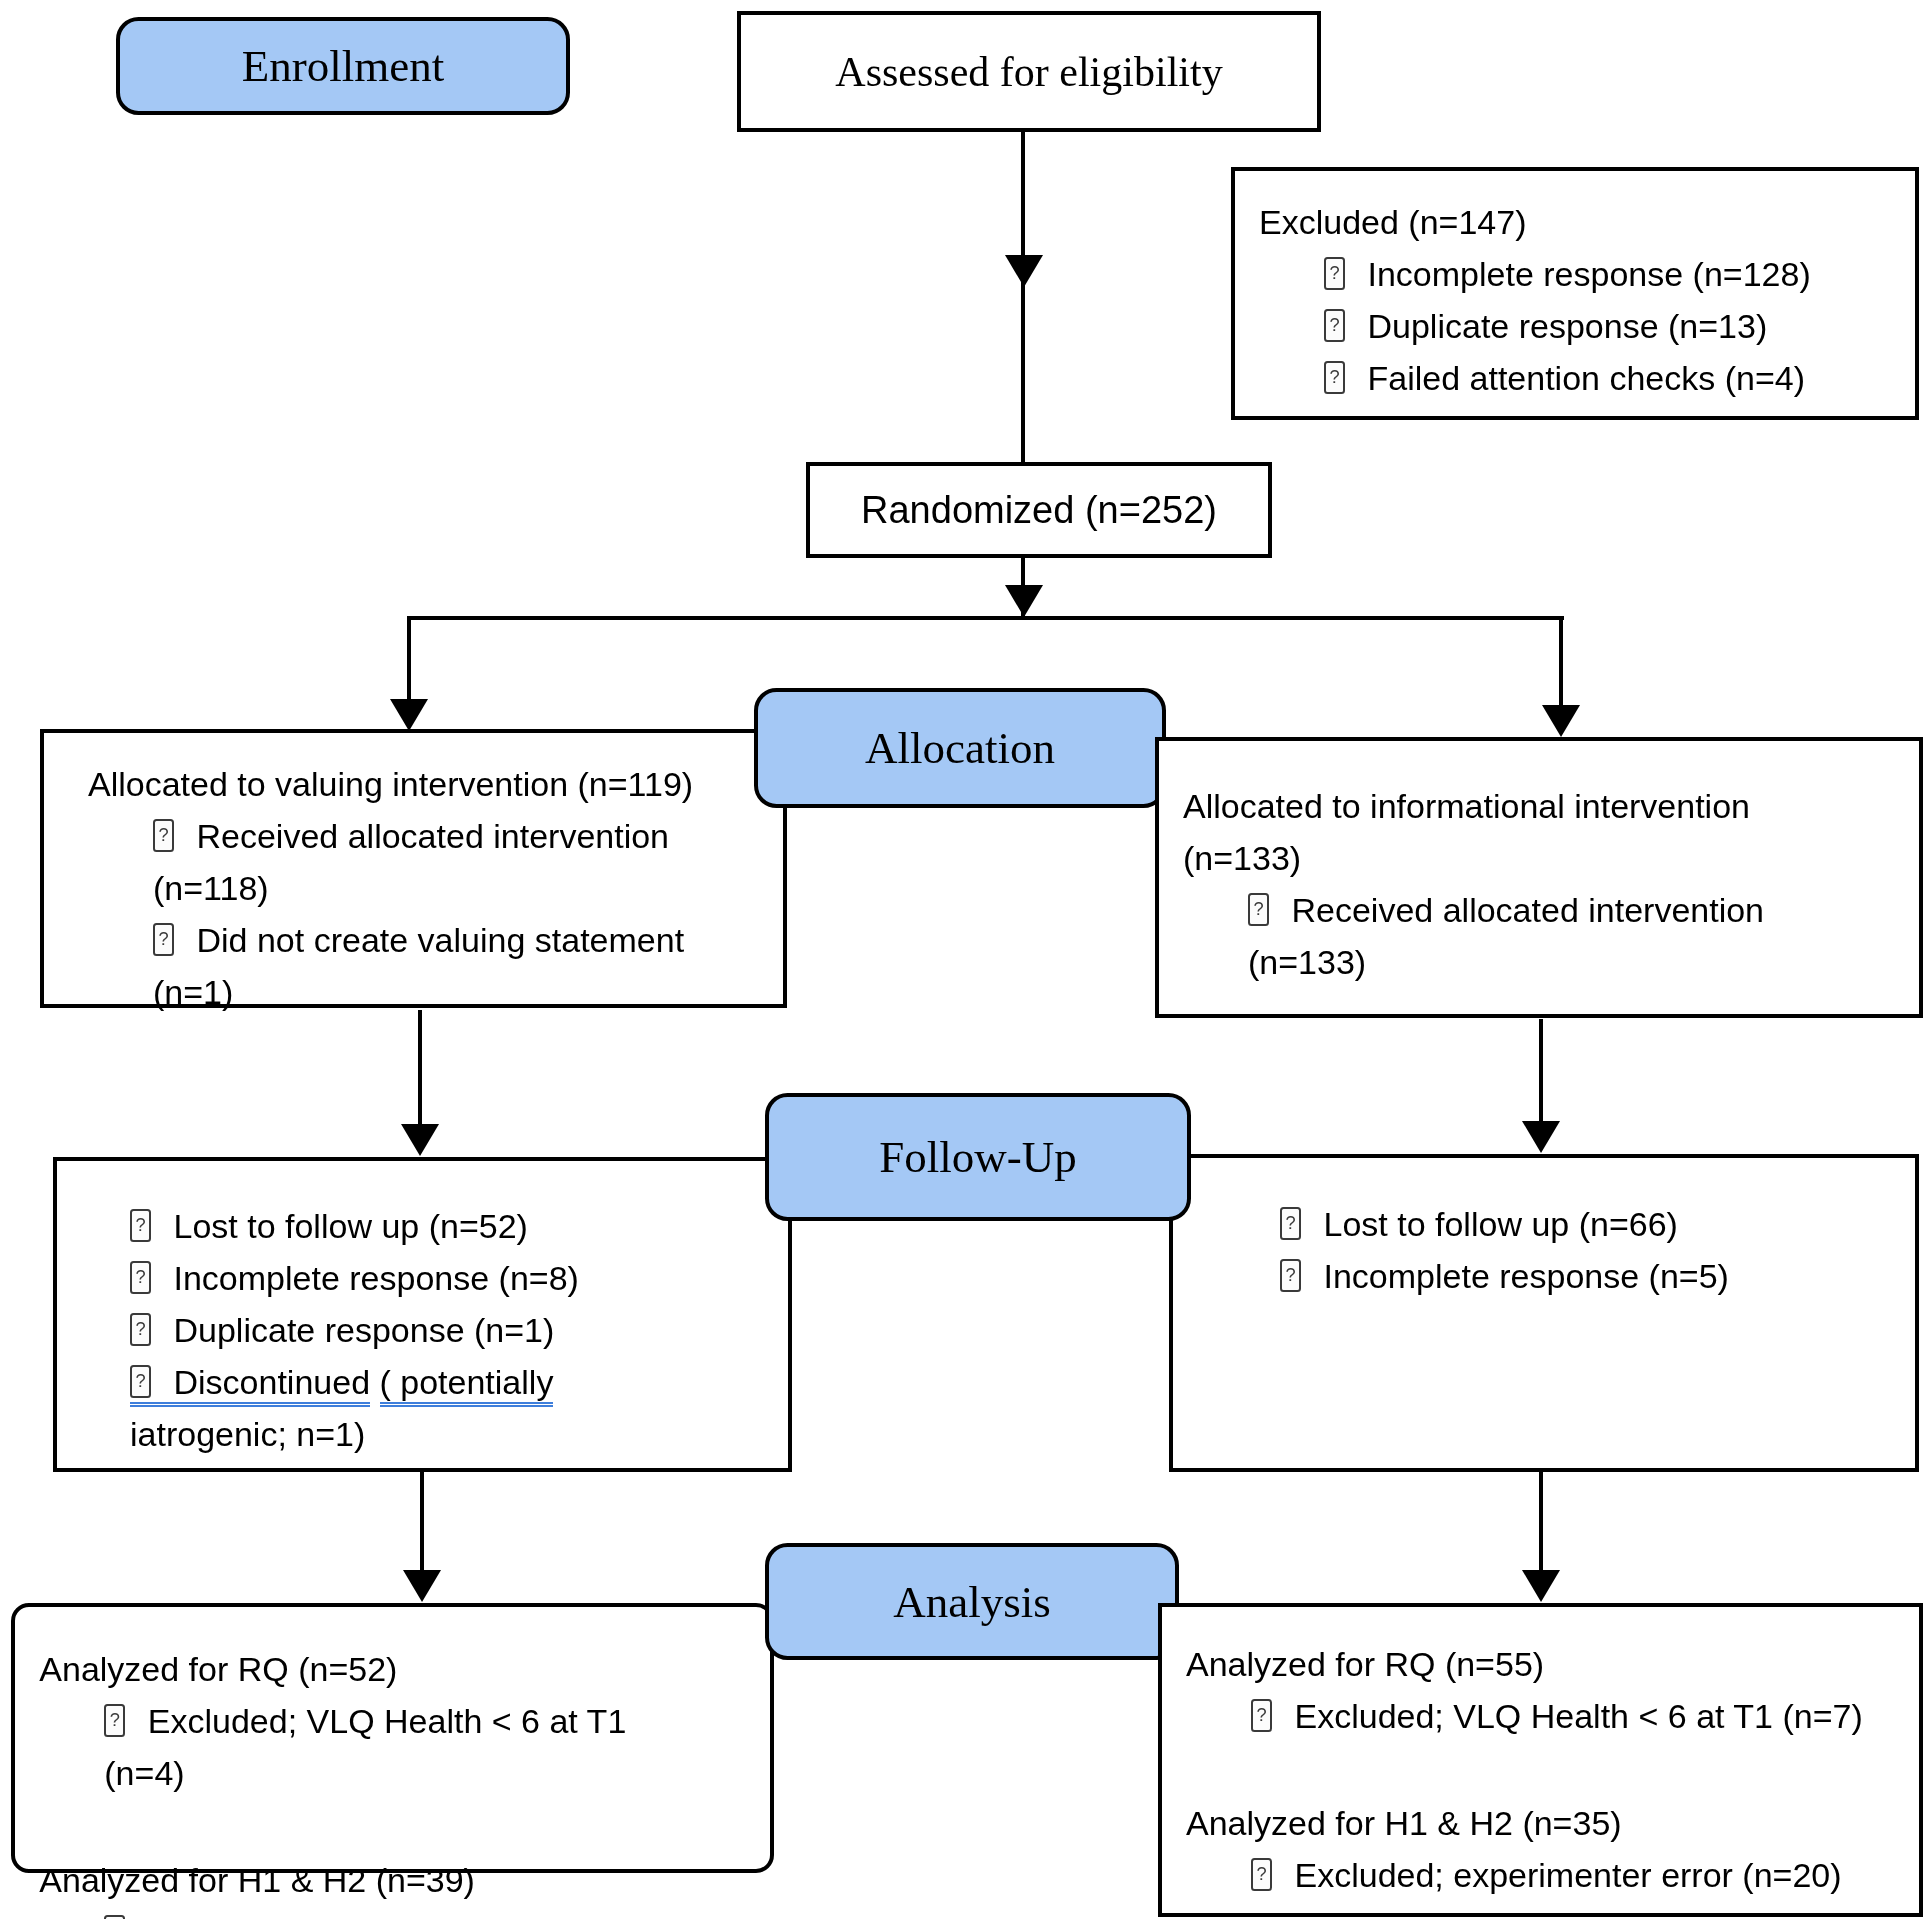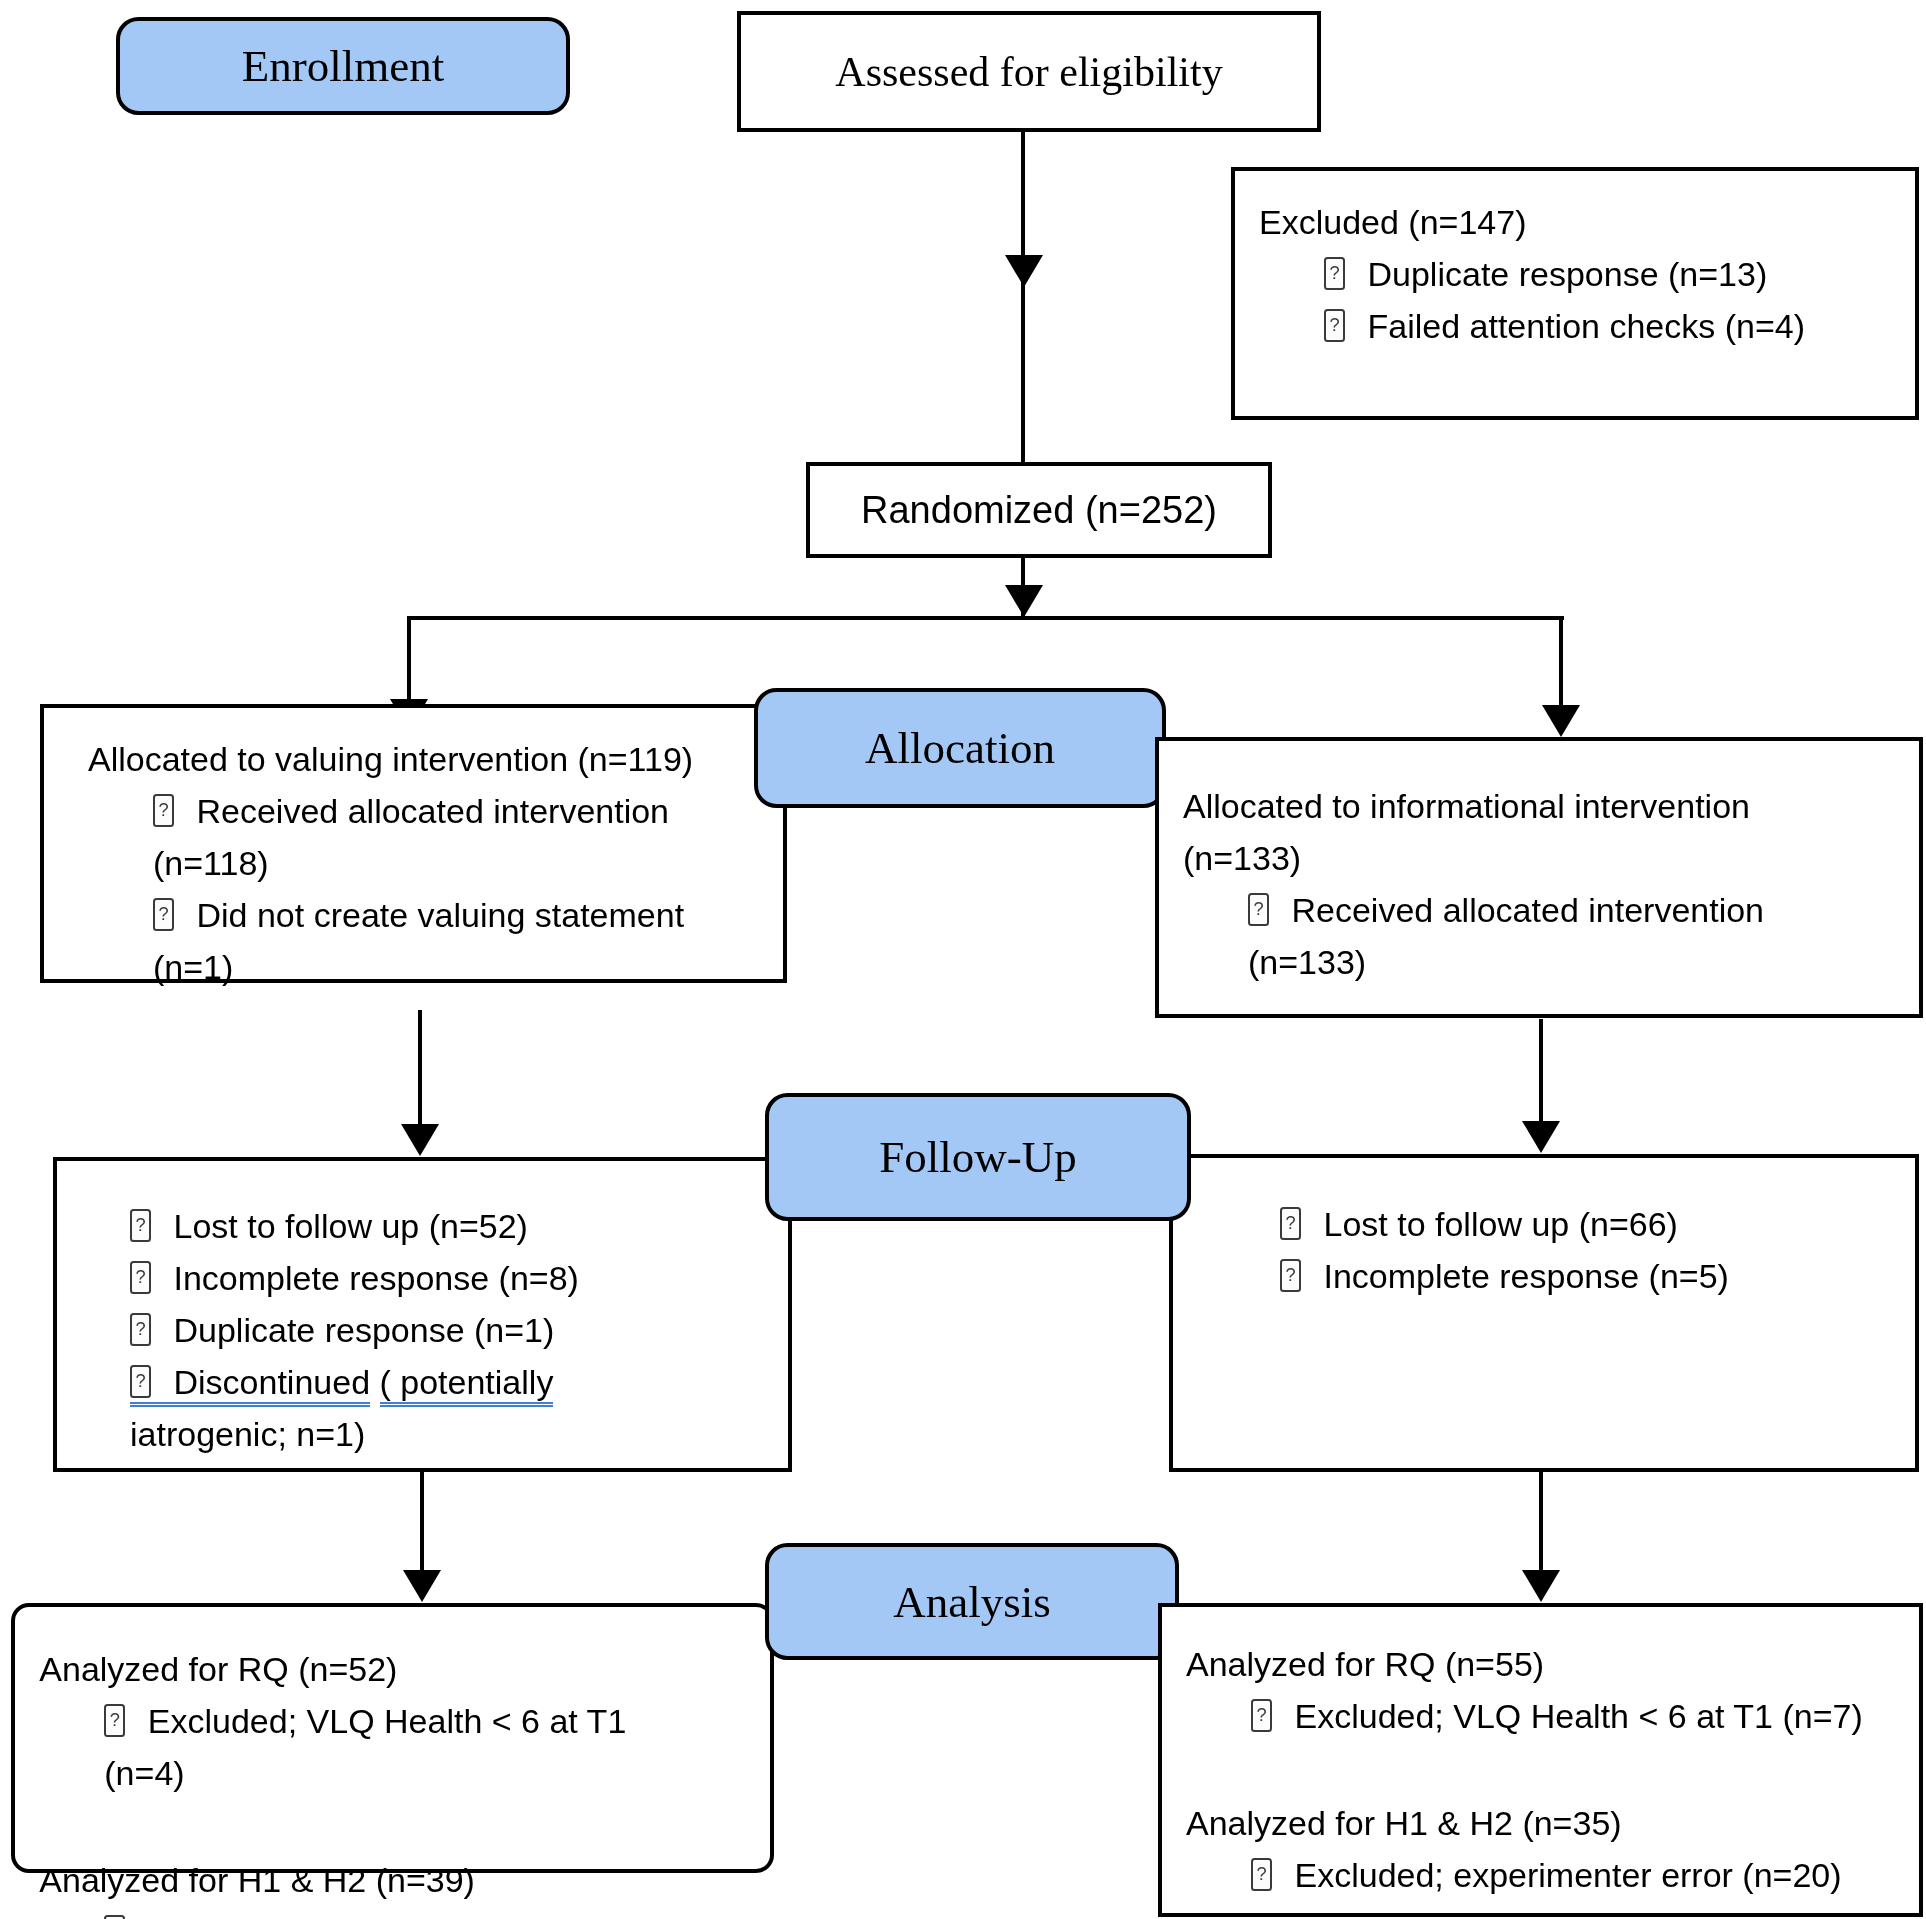--- a/index.html
+++ b/index.html
@@ -71,21 +71,21 @@
     border-left:19px solid transparent;
     border-right:19px solid transparent;
     border-top:32px solid var(--line);
   }
   
   #enrollment-badge{left:116px;top:17px;width:454px;height:98px;}
   #assessed-box{left:737px;top:11.3px;width:584px;height:121px;}
   #excluded-box{left:1231px;top:167px;width:688px;height:253px;}
   #randomized-box{left:806px;top:462px;width:466px;height:96px;font-size:38px;}
   #allocation-badge{left:754px;top:688px;width:412px;height:120px;z-index:2;}
-  #alloc-left-box{left:40px;top:704px;width:747px;height:279px;z-index:1;padding-left:44px;}
+  #alloc-left-box{left:40px;top:729px;width:747px;height:279px;z-index:1;padding-left:44px;}
   #alloc-right-box{left:1155px;top:737px;width:768px;height:281px;z-index:3;padding-top:39px;}
   #followup-badge{left:765px;top:1093px;width:426px;height:128px;z-index:4;}
   #fu-left-box{left:53px;top:1157px;width:739px;height:315px;z-index:1;padding-top:39px;padding-left:8px;}
   #fu-right-box{left:1169px;top:1154px;width:750px;height:318px;z-index:1;padding-top:40px;}
   #fu-right-box .bullet{margin-left:83px;}
   #analysis-badge{left:765px;top:1543px;width:414px;height:117px;z-index:2;}
   #an-left-box{left:11.3px;top:1603px;width:763px;height:270px;z-index:1;padding-top:36px;border-radius:18px;}
   #an-right-box{left:1158px;top:1603px;width:765px;height:314px;z-index:3;padding-top:31px;}
 
   #v-assessed{left:1021px;top:132px;height:331px;}
@@ -124,20 +124,23 @@
     <span>Analysis</span>
   </div>
 
   <div class="box centered" id="assessed-box">
     <span class="serif-text">Assessed for eligibility</span>
   </div>
 
   <div class="box pad" id="excluded-box">
     <div>Excluded (n=147)</div>
     <div class="bullet">
+      <span class="tofu">?</span><span class="btxt">Incomplete response (n=128)</span>
+    </div>
+    <div class="bullet">
       <span class="tofu">?</span><span class="btxt">Duplicate response (n=13)</span>
     </div>
     <div class="bullet">
       <span class="tofu">?</span><span class="btxt">Failed attention checks (n=4)</span>
     </div>
   </div>
 
   <div class="box centered" id="randomized-box">
     <span>Randomized (n=252)</span>
   </div>

